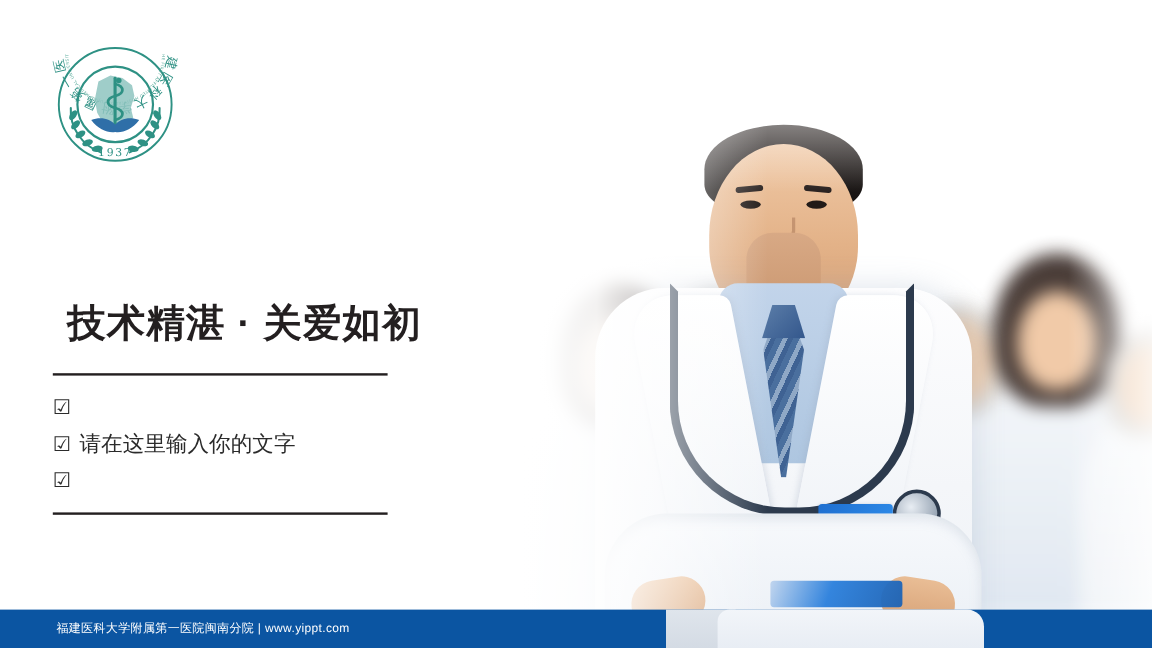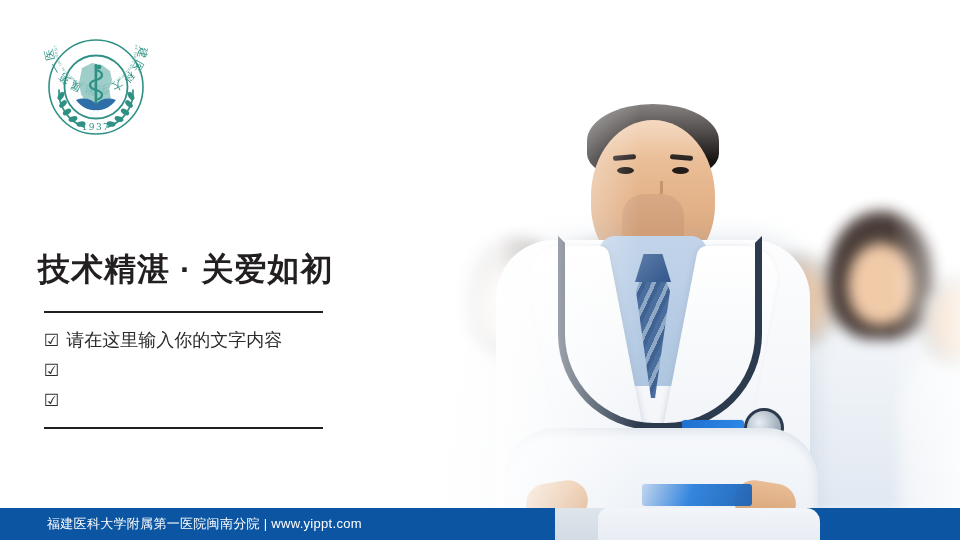--- a/index.html
+++ b/index.html
@@ -302,21 +302,21 @@
     top: 181px;
     font-size: 53px;
     line-height: 1.08;
     font-weight: bold;
     letter-spacing: 1px;
     color: #15559f;
     white-space: nowrap;
   }
   .subtitle {
     position: absolute;
-    left: 38px;
+    left: 56px;
     top: 252px;
     font-size: 32px;
     line-height: 1.12;
     font-weight: bold;
     letter-spacing: 1px;
     color: #231f20;
     white-space: nowrap;
   }
 
   .rule {
@@ -359,21 +359,21 @@
     height: 32px;
     background: #0b55a2;
   }
   .footer-text {
     position: absolute;
     left: 47px;
     bottom: 0;
     height: 32px;
     display: flex;
     align-items: center;
-    font-size: 13px;
+    font-size: 10px;
     letter-spacing: .3px;
     color: #ffffff;
     white-space: nowrap;
   }
   
   .coat-over-bar {
     position: absolute;
     left: 598px;
     bottom: 0;
     width: 222px;
@@ -514,24 +514,24 @@
     </svg>
   </div>
 
   <div class="subtitle">技术精湛 · 关爱如初</div>
 
   <div class="rule rule-top"></div>
 
   <div class="bullets">
     <div class="bullet">
       <span class="box">☑</span>
-      <span>请在这里输入你的文字内容</span>
     </div>
     <div class="bullet">
       <span class="box">☑</span>
+      <span>请在这里输入你的文字</span>
     </div>
     <div class="bullet">
       <span class="box">☑</span>
     </div>
   </div>
 
   <div class="rule rule-bottom"></div>
 
   <div class="footer-bar"></div>
   <div class="coat-over-bar2"></div>

